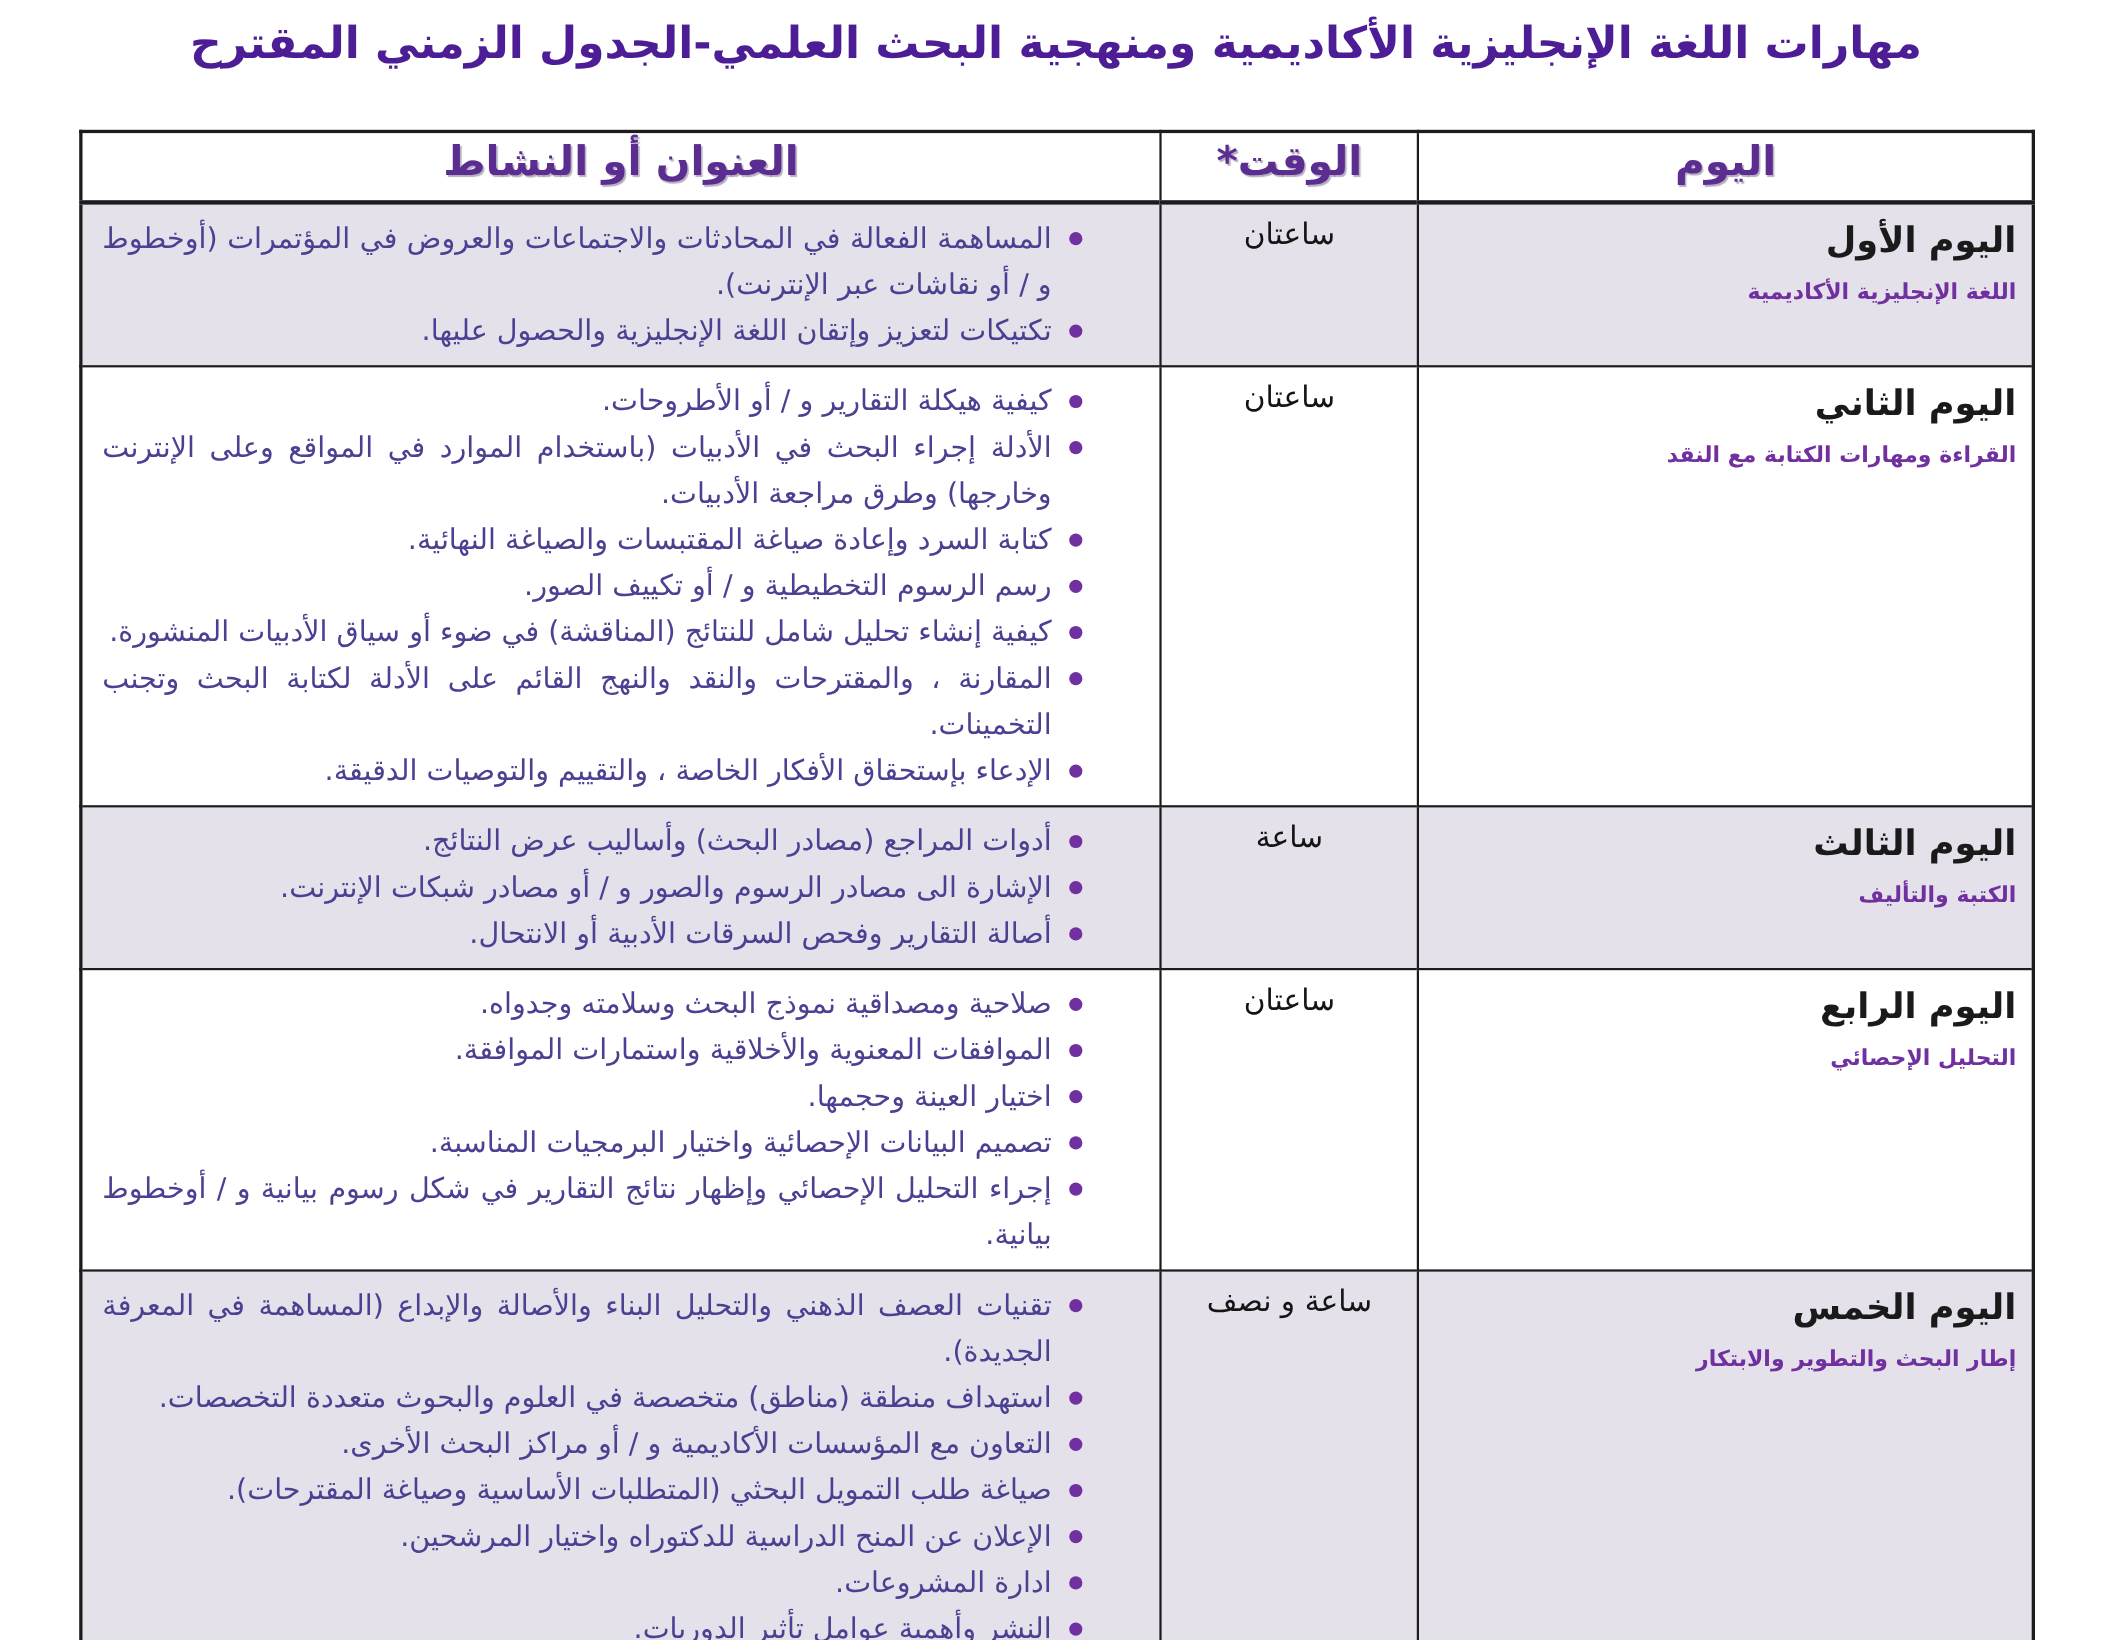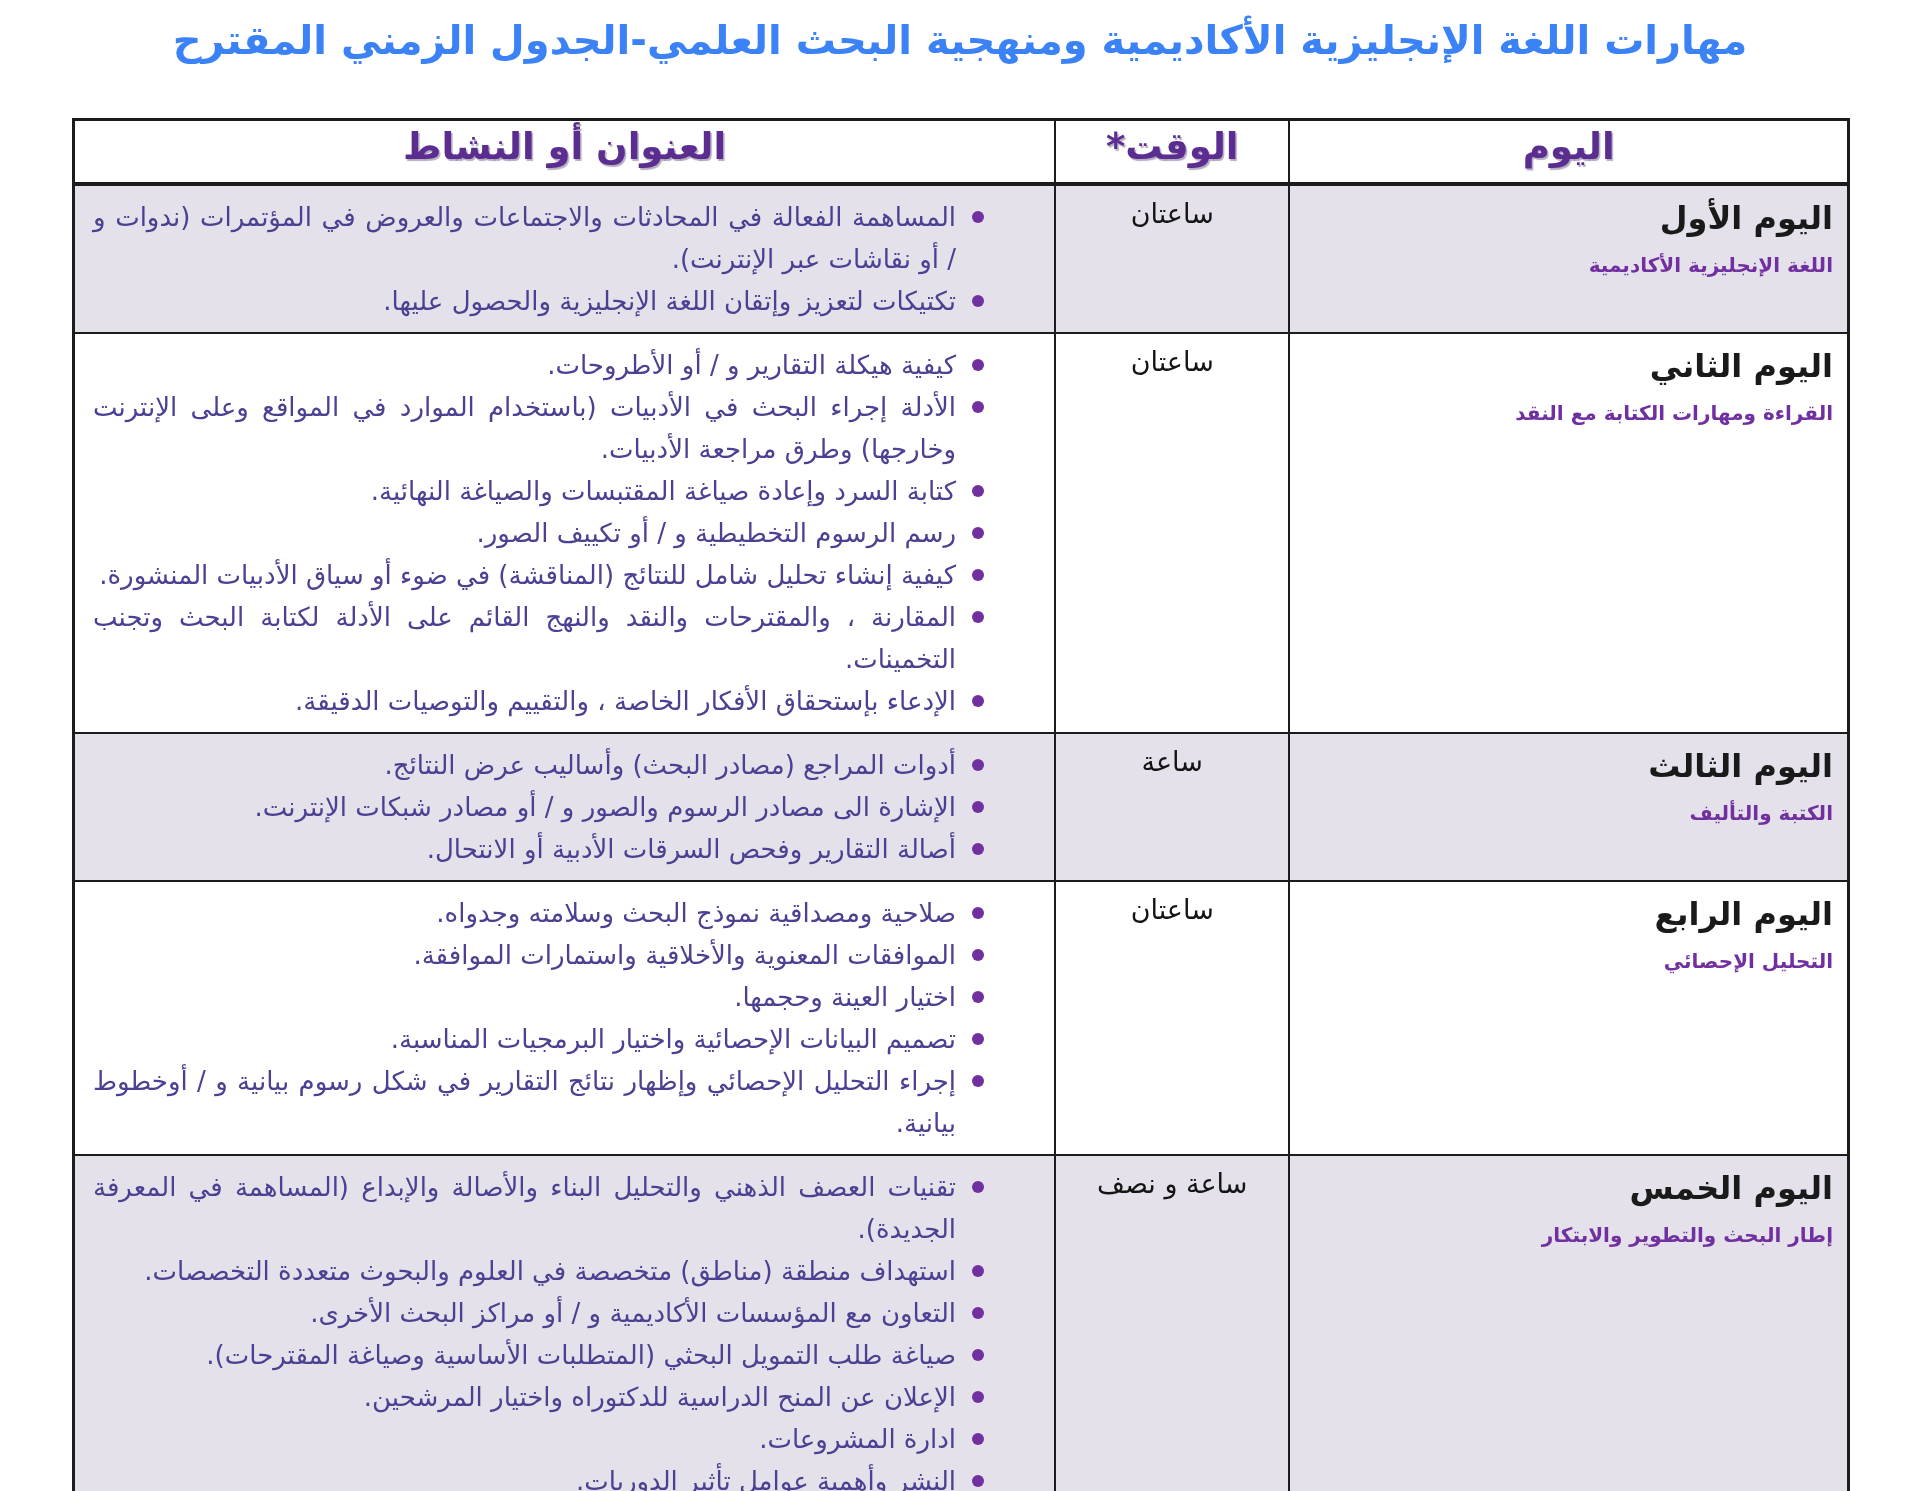--- a/index.html
+++ b/index.html
@@ -19,21 +19,21 @@
     background:var(--paper);
     font-family:"DejaVu Sans",sans-serif;
     direction:rtl;
   }
   .page{width:1920px;height:1491px;position:relative;}
   .doc-title{
     padding-top:14px;
     text-align:center;
     font-size:40px;
     font-weight:bold;
-    color:#3b82f6;
+    color:#4c1d95;
     line-height:1.3;
     letter-spacing:0px;
   }
   .table-wrap{margin:52px 70px 0 72px;}
   table.schedule{
     width:100%;
     border-collapse:collapse;
     border:3px solid var(--grid);
     table-layout:fixed;
   }
@@ -118,21 +118,21 @@
       <tbody>
 
         <tr class="row-1">
           <td class="col-day">
             <div class="day-name">اليوم الأول</div>
             <div class="day-topic">اللغة الإنجليزية الأكاديمية</div>
           </td>
           <td class="col-time">ساعتان</td>
           <td class="col-activity">
             <ul class="activities">
-                <li>المساهمة الفعالة في المحادثات والاجتماعات والعروض في المؤتمرات (ندوات و / أو نقاشات عبر الإنترنت).</li>
+                <li>المساهمة الفعالة في المحادثات والاجتماعات والعروض في المؤتمرات (أوخطوط و / أو نقاشات عبر الإنترنت).</li>
                 <li>تكتيكات لتعزيز وإتقان اللغة الإنجليزية والحصول عليها.</li>
               </ul>
           </td>
         </tr>
 
         <tr class="row-2">
           <td class="col-day">
             <div class="day-name">اليوم الثاني</div>
             <div class="day-topic">القراءة ومهارات الكتابة مع النقد</div>
           </td>

